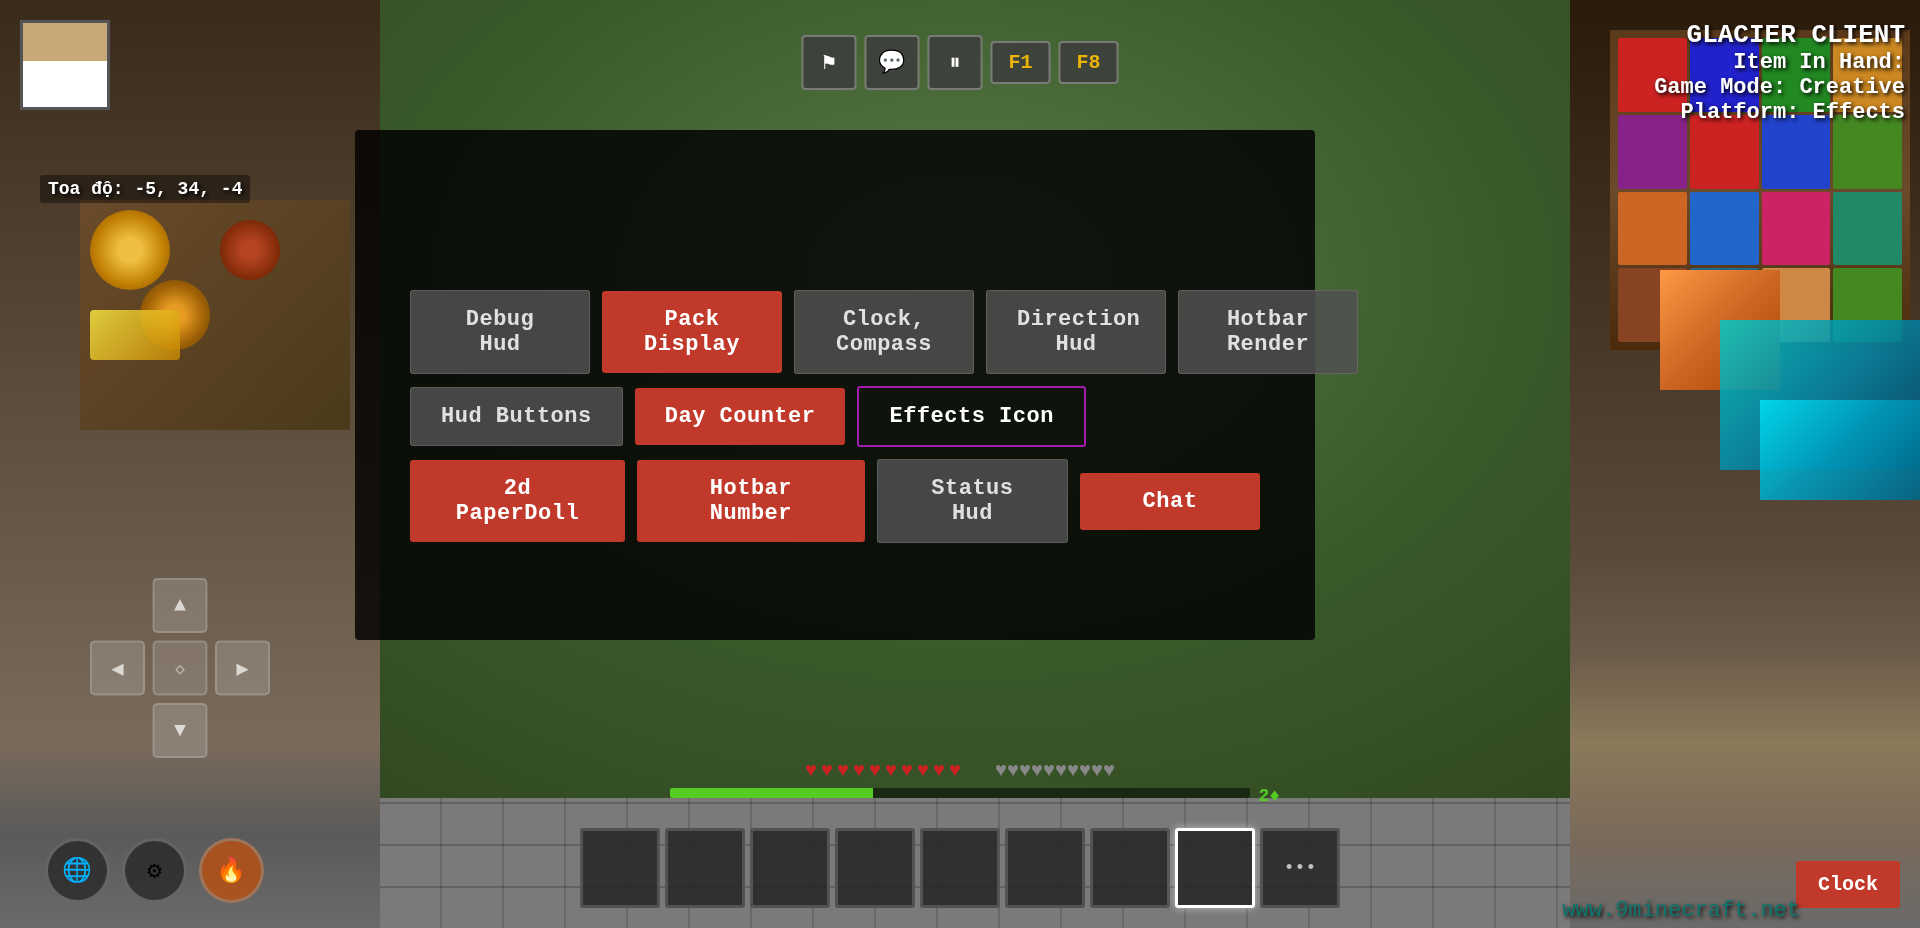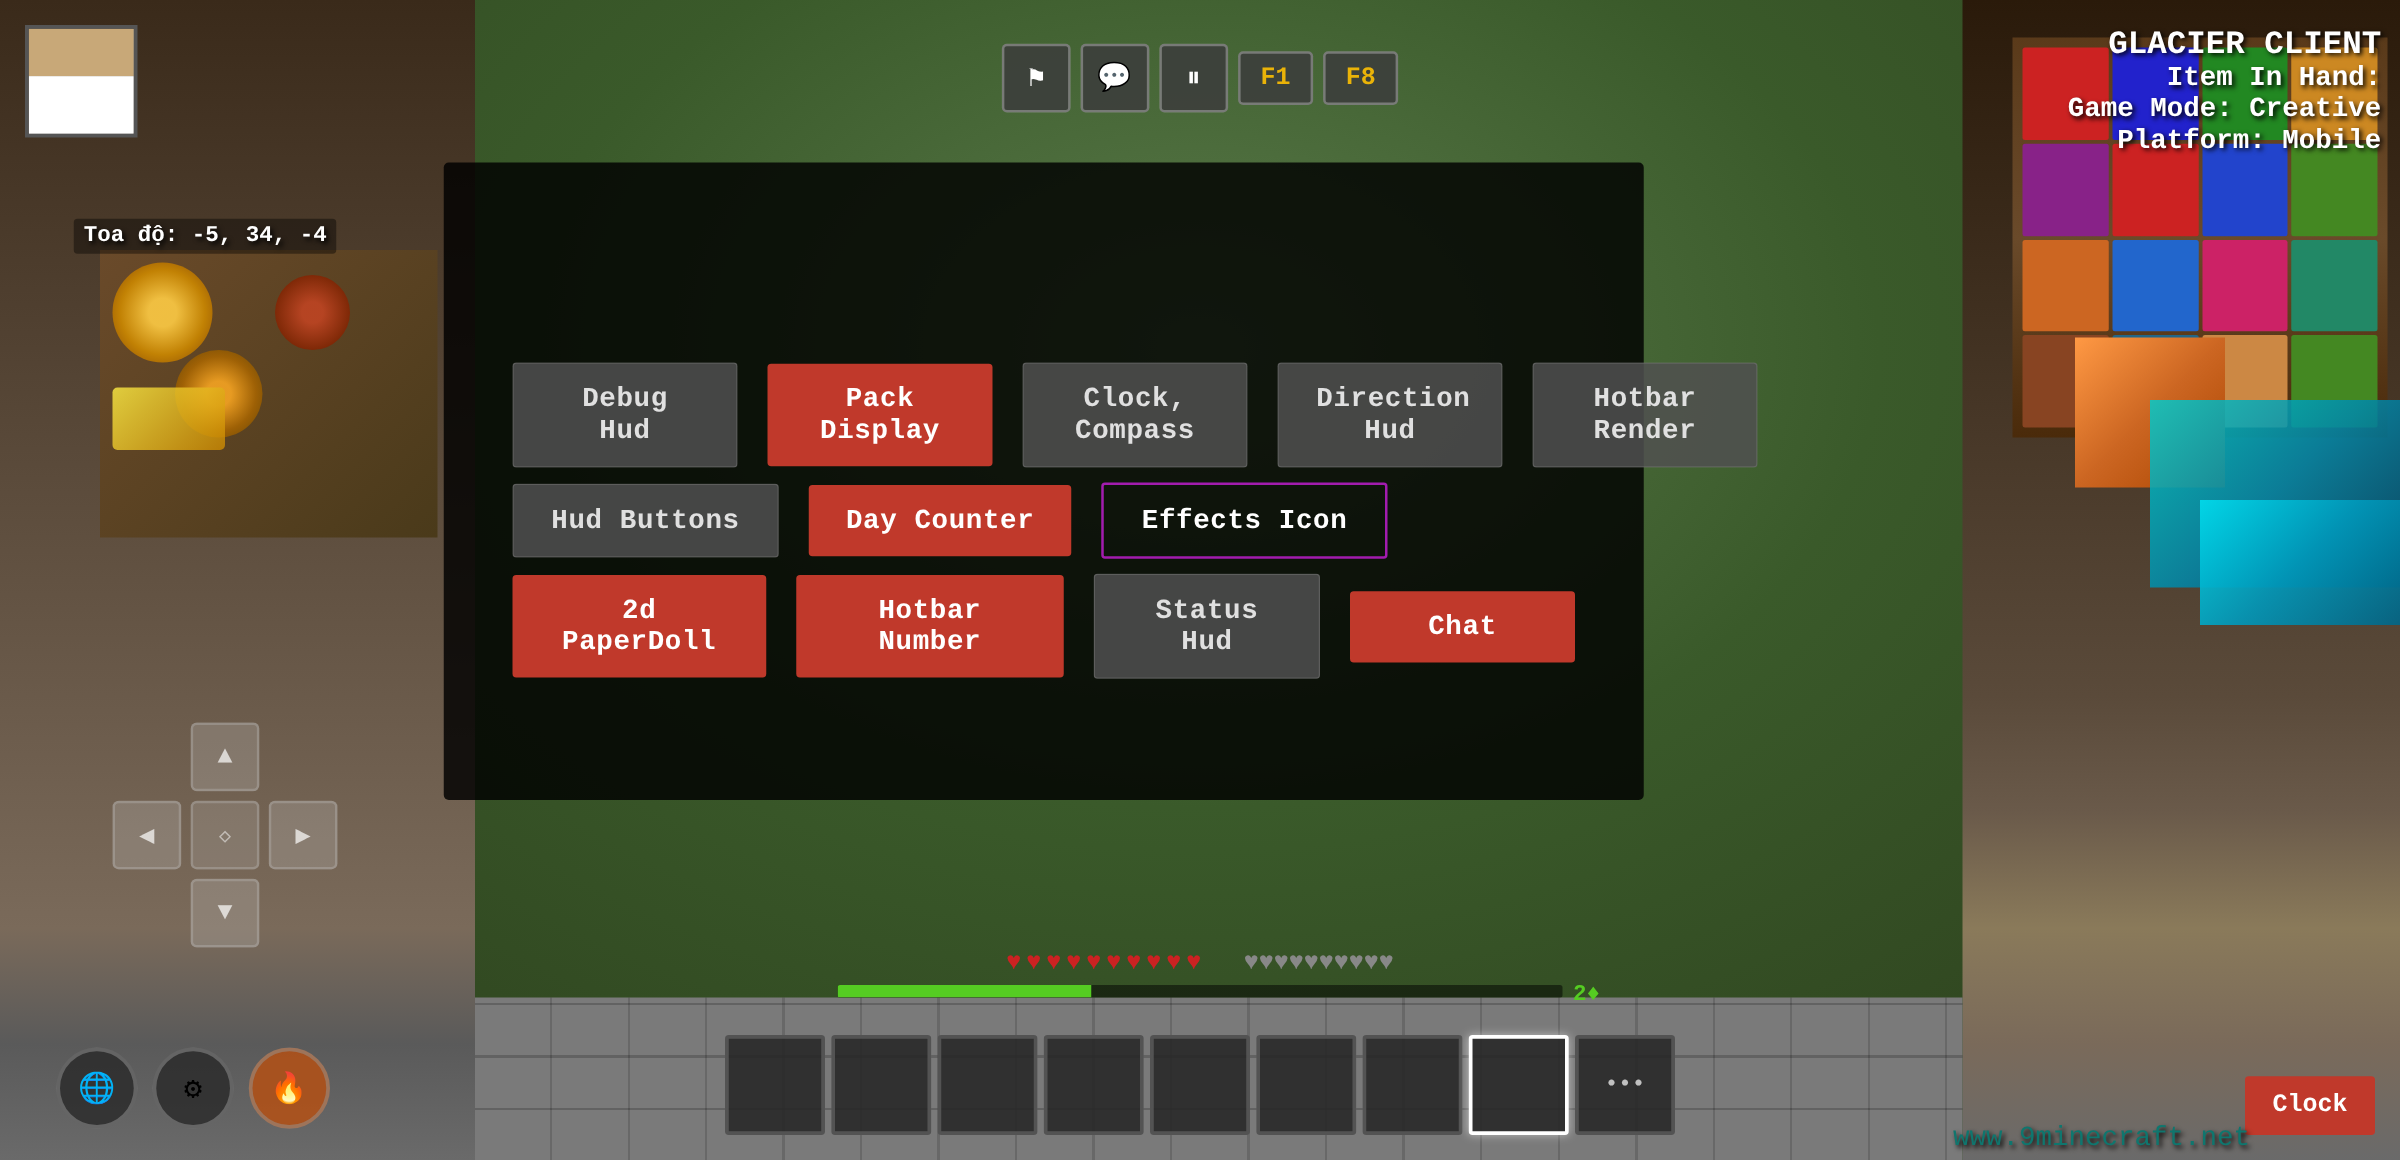--- a/index.html
+++ b/index.html
@@ -161,21 +161,21 @@
       left: 0;
       width: 100%;
       height: 55%;
       background: #ffffff;
     }
 
     
     .coordinates {
       position: absolute;
       top: 175px;
-      left: 59px;
+      left: 40px;
       color: white;
       font-size: 18px;
       font-weight: bold;
       text-shadow: 2px 2px 4px #000;
       background: rgba(0,0,0,0.4);
       padding: 4px 8px;
       border-radius: 3px;
     }
 
     
@@ -185,21 +185,21 @@
       top: 260px;
       width: 960px;
       display: flex;
       flex-direction: column;
       gap: 12px;
       padding: 30px 55px;
     }
 
     .button-row {
       display: flex;
-      gap: 24px;
+      gap: 12px;
       align-items: center;
       justify-content: flex-start;
     }
 
     .menu-btn {
       padding: 16px 30px;
       font-size: 22px;
       font-weight: bold;
       font-family: 'Courier New', monospace;
       border: none;
@@ -523,21 +523,21 @@
   <div class="hud-icon-btn">💬</div>
   <div class="hud-icon-btn">⏸</div>
   <div class="hud-btn-text">F1</div>
   <div class="hud-btn-text">F8</div>
 </div>
 
 <div class="top-right-info">
   <div class="client-name">GLACIER CLIENT</div>
   <div>Item In Hand:</div>
   <div>Game Mode: Creative</div>
-  <div>Platform: Mobile</div>
+  <div>Platform: Effects</div>
 </div>
 
 <div class="menu-buttons">
 
   <div class="button-row" id="row1">
       <button class="menu-btn btn-default">Debug Hud</button>
       <button class="menu-btn btn-active">Pack Display</button>
       <button class="menu-btn btn-default">Clock, Compass</button>
       <button class="menu-btn btn-default">Direction Hud</button>
       <button class="menu-btn btn-default">Hotbar Render</button>

